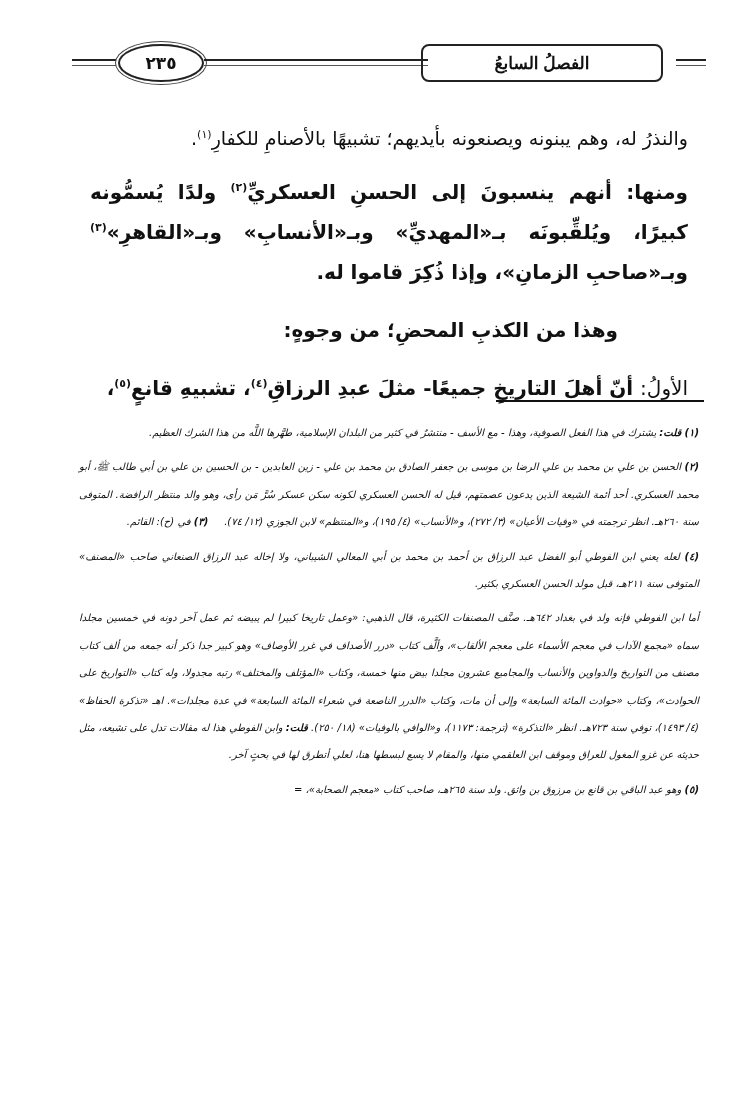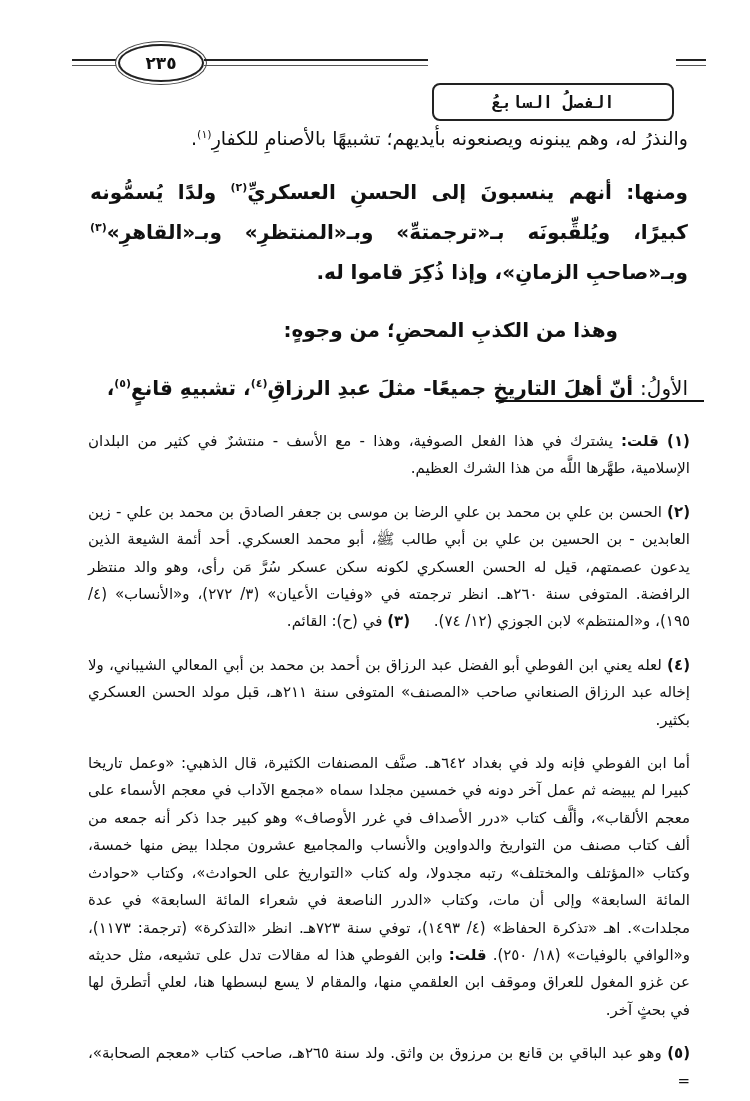--- a/index.html
+++ b/index.html
@@ -10,37 +10,37 @@
   
   .header { position: absolute; top: 44px; left: 72px; width: 634px; height: 40px; }
   .dbl-line { position: absolute; height: 4px; border-top: 2px solid #222; border-bottom: 1px solid #555; top: 15px; }
   .line-a { left: 0; width: 44px; }
   .line-b { left: 132px; width: 224px; }
   .line-c { left: 604px; width: 30px; }
   .page-oval { position: absolute; left: 46px; top: 0; width: 82px; height: 34px; border: 2px solid #222;
                border-radius: 50%; box-shadow: 0 0 0 2px #fff, 0 0 0 3px #444;
                display: flex; align-items: center; justify-content: center;
                font-family: "DejaVu Sans", sans-serif; font-weight: bold; font-size: 17px; }
-  .chapter-box { position: absolute; left: 360px; top: 0; width: 238px; height: 34px; border: 2px solid #222;
+  .chapter-box { position: absolute; left: 349px; top: 0; width: 238px; height: 34px; border: 2px solid #222;
                  border-radius: 8px; display: flex; align-items: center; justify-content: center;
-                 font-family: Liberation Mono, monospace; font-weight: bold; font-size: 17px; margin-top: 39px; }
+                 font-family: Liberation Sans, sans-serif; font-weight: bold; font-size: 17px; }
 
   
   .main { position: absolute; top: 104px; left: 72px; width: 634px; direction: rtl; text-align: justify; }
   .main p { margin: 18px; font-family: "DejaVu Sans", sans-serif; font-size: 20px; line-height: 40px; }
   .main p.l1 { line-height: 32px; font-size: 19px; }
   .main p.bold { font-weight: bold; }
   .main .lbl { font-weight: normal; }
   sup { font-size: 11px; line-height: 0; }
 
   .sep { position: absolute; top: 400px; left: 496px; width: 208px; border-top: 2px solid #111; }
 
   
   .notes { position: absolute; top: 412px; left: 72px; width: 634px; direction: rtl; text-align: justify; }
-  .note { font-family: "DejaVu Sans", sans-serif; font-size: 15px; line-height: 27.4px; margin: 16px; }
+  .note { font-family: "DejaVu Sans", sans-serif; font-size: 10px; line-height: 27.4px; margin: 7px; font-style: italic; }
   .note .num { font-weight: bold; }
   .note b { font-weight: bold; }
 </style>
 </head>
 <body>
 
 <div class="page">
 
   <div class="header">
     <div class="dbl-line line-a"></div>
@@ -54,21 +54,21 @@
     <div class="dbl-line line-c"></div>
   </div>
 
   <div class="main">
     <p class="l1">
       <span>والنذرُ له، وهم يبنونه ويصنعونه بأيديهم؛ تشبيهًا بالأصنامِ للكفارِ</span><sup>(١)</sup>.
     </p>
     <p class="bold">
       <span>ومنها: أنهم ينسبونَ إلى الحسنِ العسكريِّ</span><sup>(٢)</sup>
       <span>ولدًا يُسمُّونه كبيرًا،</span>
-      <span>ويُلقِّبونَه بـ«ترجمتهِّ» وبـ«المنتظرِ» وبـ«القاهرِ»</span><sup>(٣)</sup>
+      <span>ويُلقِّبونَه بـ«المهديِّ» وبـ«الأنسابِ» وبـ«القاهرِ»</span><sup>(٣)</sup>
       <span>وبـ«صاحبِ الزمانِ»، وإذا ذُكِرَ قاموا له.</span>
     </p>
     <p class="bold" style="padding-right:70px">
       <span>وهذا من الكذبِ المحضِ؛ من وجوهٍ:</span>
     </p>
     <p class="bold">
       <span class="lbl">الأولُ:</span>
       <span>أنّ أهلَ التاريخِ جميعًا- مثلَ عبدِ الرزاقِ</span><sup>(٤)</sup><span>، تشبيهِ قانعٍ</span><sup>(٥)</sup><span>،</span>
     </p>
   </div>

